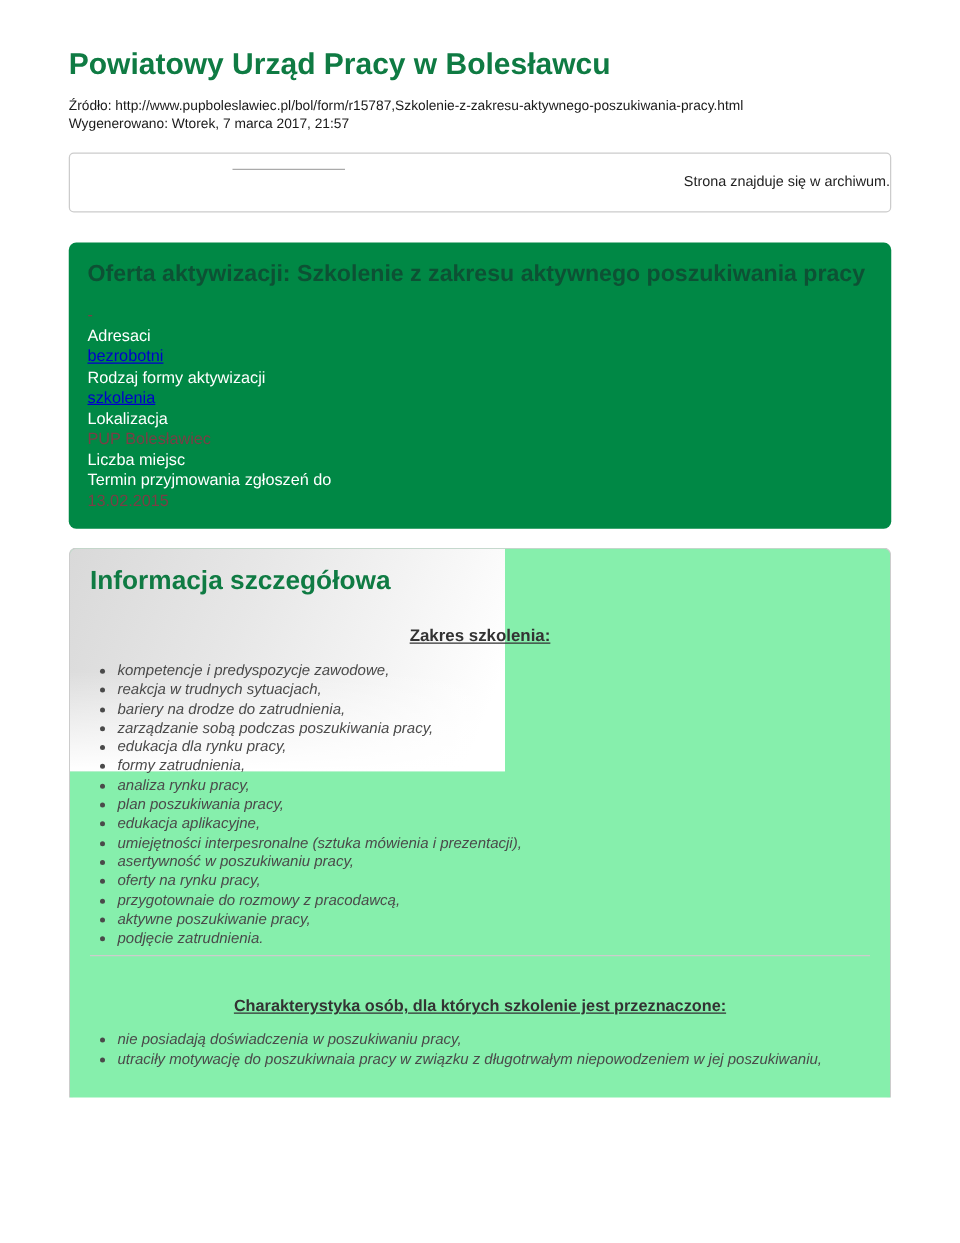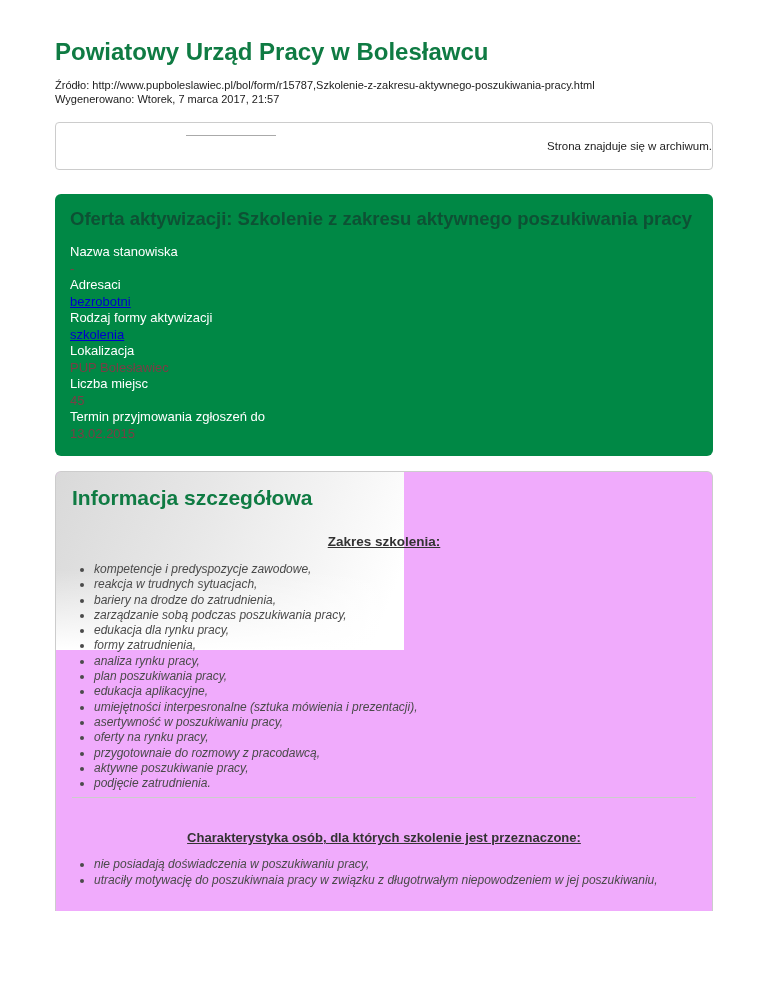--- a/index.html
+++ b/index.html
@@ -74,21 +74,21 @@
 
   
   .details-box {
     margin-top: 15px;
     border: 1px solid #cccccc;
     border-bottom: none;
     border-radius: 6px 6px 0 0;
     position: relative;
     height: 439px;
     overflow: hidden;
-    background: #f0abfc;
+    background: #86efac;
   }
   .details-gradient {
     position: absolute;
     top: 0; left: 0;
     width: 348px;
     height: 178px;
     background:
       linear-gradient(to bottom, rgba(255,255,255,0) 55%, #ffffff 100%),
       linear-gradient(112deg, #d9d9d9 0%, #e7e7e7 38%, #f3f3f3 66%, #ffffff 92%);
   }
@@ -144,30 +144,28 @@
   <div class="archive-box">
     <div class="archive-inner">
       <div class="archive-rule"></div>
       <div class="archive-text">Strona znajduje się w archiwum.</div>
     </div>
   </div>
 
   <div class="offer-box">
     <h2 class="offer-title">Oferta aktywizacji: Szkolenie z zakresu aktywnego poszukiwania pracy</h2>
     <div class="offer-fields" id="offer-fields">
-        <div class="field-label">Nazwa stanowiska</div>
         <div class="field-value">-</div>
         <div class="field-label">Adresaci</div>
         <a class="field-link" href="#">bezrobotni</a>
         <div class="field-label">Rodzaj formy aktywizacji</div>
         <a class="field-link" href="#">szkolenia</a>
         <div class="field-label">Lokalizacja</div>
         <div class="field-value">PUP Bolesławiec</div>
         <div class="field-label">Liczba miejsc</div>
-        <div class="field-value">45</div>
         <div class="field-label">Termin przyjmowania zgłoszeń do</div>
         <div class="field-value">13.02.2015</div>
       </div>
   </div>
 
   <div class="details-box">
     <div class="details-gradient"></div>
     <div class="details-content">
       <h2 class="details-title">Informacja szczegółowa</h2>
 

